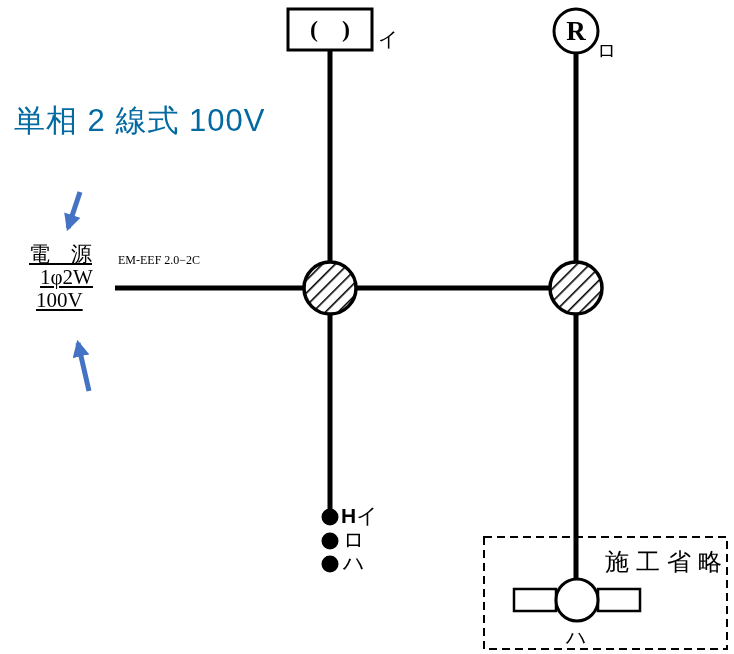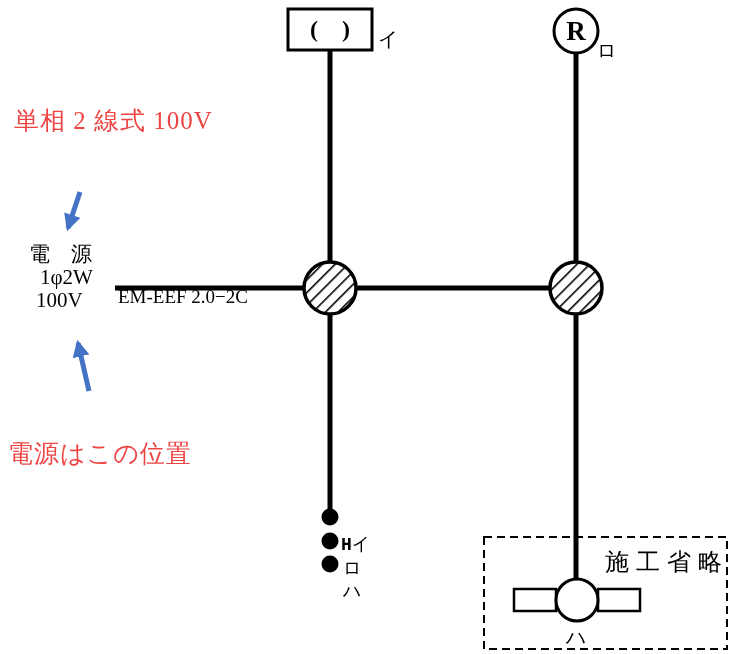--- a/index.html
+++ b/index.html
@@ -1,31 +1,31 @@
 <!DOCTYPE html>
 <html><head>
 <meta charset="utf-8">
 <style>
   html,body{margin:0;padding:0;background:#ffffff;}
   #stage{position:relative;width:734px;height:654px;background:#ffffff;
          font-family:"Liberation Serif","DejaVu Serif",serif;overflow:hidden;}
   #stage svg{position:absolute;left:0;top:0;display:block;}
   .abs{position:absolute;white-space:nowrap;color:#000000;}
-  .blue{color:#ef4444;font-family:Liberation Serif, serif;
-        font-size:25px;line-height:36px;letter-spacing:1px;}
-  .src{font-size:21px;line-height:23px;}
-  .cable{font-size:19px;margin-top:33px;}
+  .blue{color:#0369a1;font-family:Liberation Sans, sans-serif;
+        font-size:31px;line-height:36px;letter-spacing:1px;}
+  .src{font-size:21px;line-height:23px;text-decoration:underline;}
+  .cable{font-size:12px;}
   .paren-box{left:288px;top:9px;width:84px;height:41px;display:flex;
              align-items:center;justify-content:center;font-size:24px;
              font-weight:bold;letter-spacing:9px;text-indent:9px;}
   .r-sym{left:560px;top:16px;width:32px;height:30px;display:flex;
          align-items:center;justify-content:center;font-size:27px;font-weight:bold;}
   .kana{font-size:20px;}
   .kana-s{font-size:19px;}
-  .sw-label{font-family:Liberation Mono, monospace;font-size:18px;line-height:20px;margin-top:29px;}
+  .sw-label{font-family:Liberation Sans, sans-serif;font-size:21px;line-height:20px;}
   .sw-label b{font-weight:bold;}
   .omit{font-size:24px;letter-spacing:7px;}
 </style>
 </head>
 <body>
 
 <div id="stage">
 
   <svg width="734" height="654" viewBox="0 0 734 654">
     <defs>
@@ -80,15 +80,14 @@
   <div class="abs kana-s" style="left:597px;top:38px">ロ</div>
 
   <div class="abs sw-label" style="left:341px;top:506px"><b>H</b><span>イ</span></div>
   <div class="abs sw-label" style="left:343px;top:530px">ロ</div>
   <div class="abs sw-label" style="left:343px;top:553px">ハ</div>
 
   <div class="abs omit" style="left:605px;top:546px">施工省略</div>
 
   <div class="abs kana" style="left:566px;top:624px">ハ</div>
 
-  <div class="abs blue" style="left:8px;top:436px">電源はこの位置</div>
 
 </div>
 
 </body></html>

